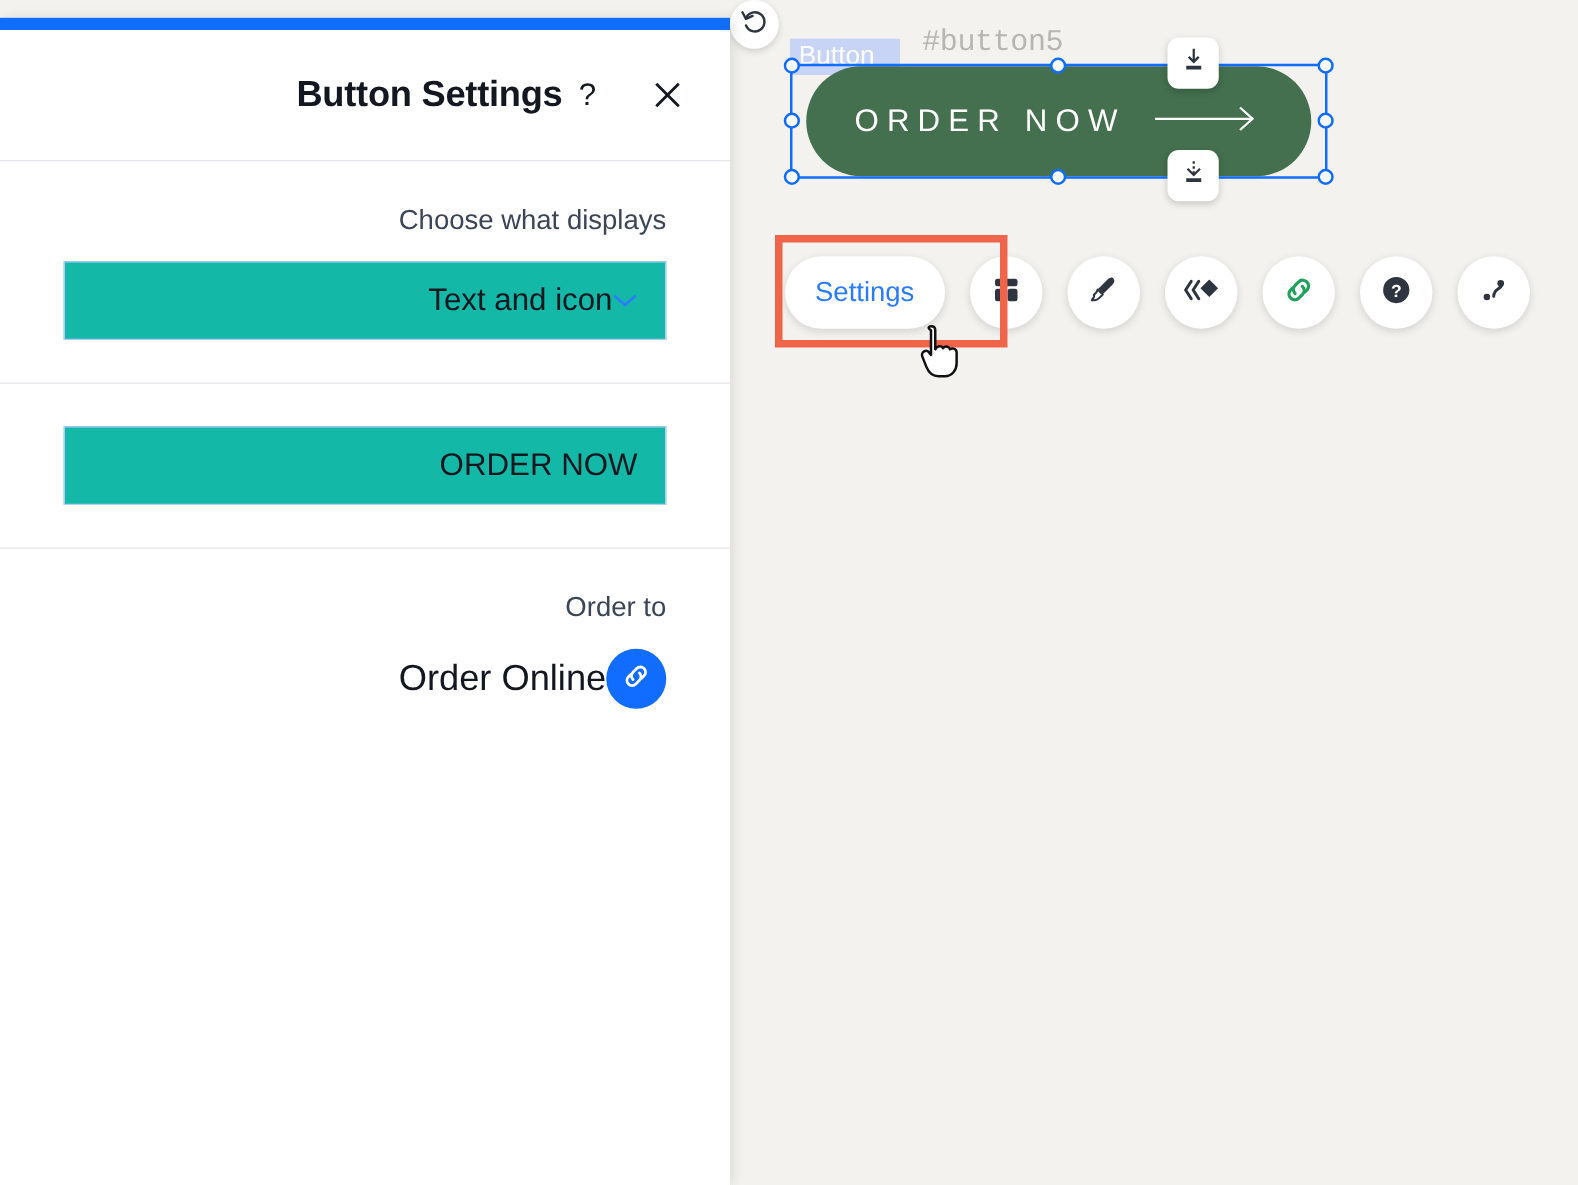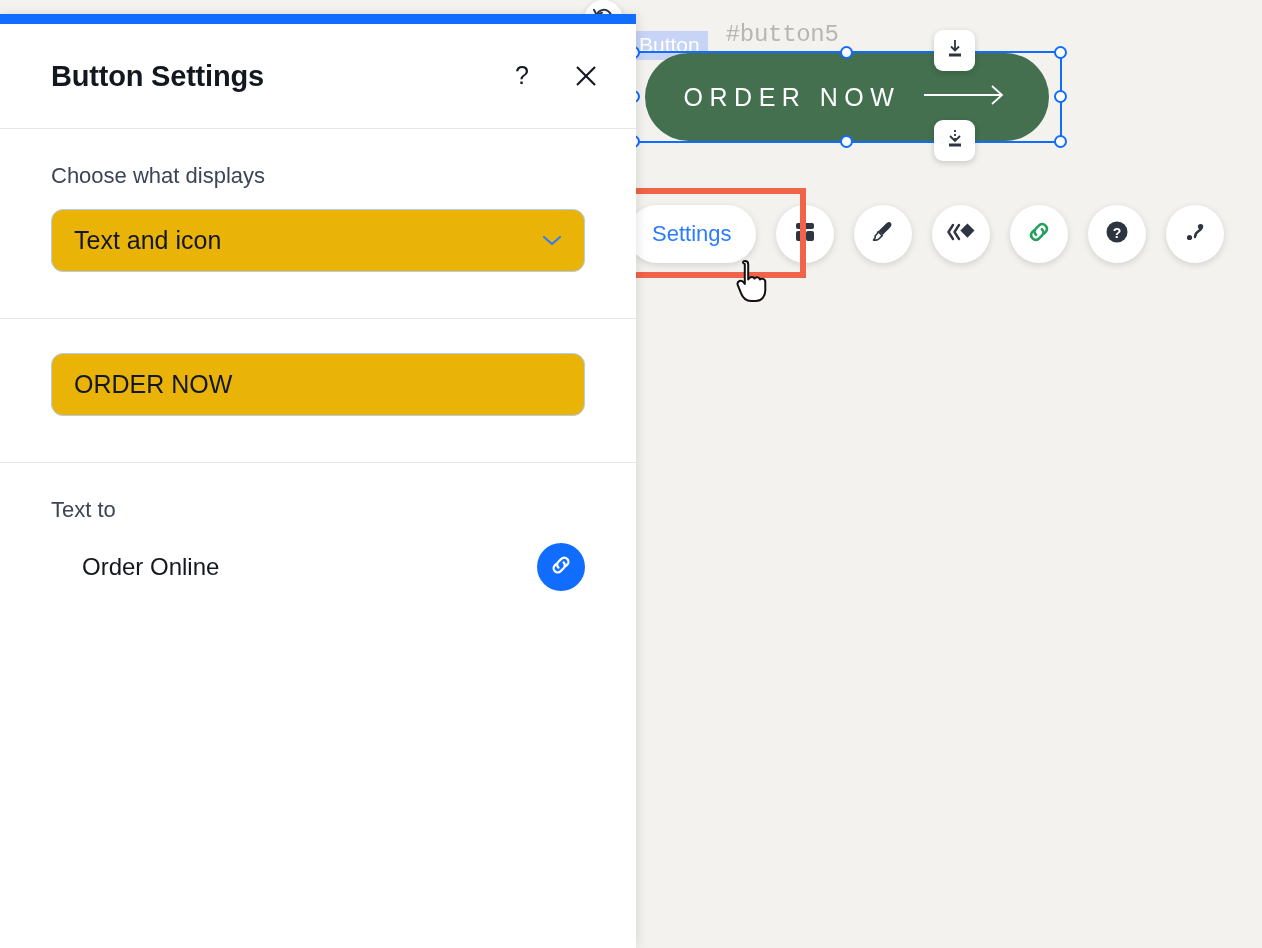--- a/index.html
+++ b/index.html
@@ -24,21 +24,21 @@
     position: absolute;
     left: 632px; top: 20px;
     height: 28px;
     display: flex; align-items: center;
     font-size: 21px;
     white-space: nowrap;
   }
   #elem-label .chip {
     background: #c7d4f5;
     color: #ffffff;
-    padding: 2px 8px 3px 7px;
+    padding: 2px 20px 3px 7px;
     font-size: 21px;
     line-height: 24px;
     font-family: "Liberation Sans", sans-serif;
     margin-top: 22px;
   }
   #elem-label .idtext {
     color: #b6b6b2;
     margin-left: 18px;
     font-family: "Liberation Mono", monospace;
     font-size: 24px;
@@ -152,24 +152,25 @@
   #cursor {
     position: absolute;
     left: 733px; top: 258px;
     width: 40px; height: 50px;
   }
 
   
   #panel {
     position: absolute;
     left: 0; top: 14px;
-    width: 636px; height: 934px;
+    width: 584px; height: 934px;
     background: #ffffff;
     box-shadow: 2px 0 10px rgba(0,0,0,0.10);
     overflow: hidden;
+    text-align: right;
   }
   #panel-topbar {
     height: 10px;
     background: #116dff;
     width: 100%;
   }
   #panel-header {
     height: 105px;
     display: flex;
     align-items: center;
@@ -186,39 +187,39 @@
     font-family: "Liberation Sans", sans-serif;
   }
   .hdr-icon {
     width: 40px; height: 40px;
     display: flex; align-items: center; justify-content: center;
     color: #131720;
   }
   #help-icon-btn { margin-right: 24px; font-size: 28px; }
 
   .section {
-    padding: 34px 51px 46px 51px;
+    padding: 34px 51px 34px 51px;
     border-bottom: 1px solid #e5e7ec;
   }
   .section:last-child { border-bottom: none; }
   .sec-label {
     font-size: 22px;
     color: #3b4557;
     margin-bottom: 20px;
     font-family: "Liberation Sans", sans-serif;
   }
 
   .field {
     height: 63px;
     border: 1px solid #aecbfa;
-    border-radius: 12px;
+    border-radius: 0;
     display: flex;
     align-items: center;
     padding: 0 22px 0 22px;
-    background: #eab308;
+    background: #14b8a6;
   }
   .field .fval {
     flex: 1;
     font-size: 25px;
     color: #131720;
     font-family: "Liberation Sans", sans-serif;
   }
   .field .chev { color: #2b7bff; display: flex; }
 
   #icon-section .icon-row {
@@ -239,21 +240,21 @@
     display: flex; align-items: center; justify-content: center;
     margin-left: 10px;
   }
 
   #links-section .link-row {
     display: flex;
     align-items: center;
   }
   #links-section .link-value {
     flex: 1;
-    font-size: 24px;
+    font-size: 29px;
     color: #131720;
     font-family: "Liberation Sans", sans-serif;
     margin-left: 31px;
   }
   #link-edit-btn {
     width: 48px; height: 48px;
     border-radius: 50%;
     background: #116dff;
     display: flex; align-items: center; justify-content: center;
   }
@@ -422,21 +423,21 @@
   </div>
 
   <div class="section">
     <div class="field">
       <span class="fval">ORDER NOW</span>
     </div>
   </div>
 
 
   <div class="section" id="links-section">
-    <div class="sec-label">Text to</div>
+    <div class="sec-label">Order to</div>
     <div class="link-row">
       <span class="link-value">Order Online</span>
       <div id="link-edit-btn">
         <span>
           <svg width="26" height="26" viewBox="0 0 24 24">
             <path d="M9.6 14.4a3.8 3.8 0 0 1 0-5.4l2.7-2.7a3.8 3.8 0 0 1 5.4 5.4l-1.5 1.5" fill="none" stroke="#ffffff" stroke-width="2.1" stroke-linecap="round"></path>
             <path d="M14.4 9.6a3.8 3.8 0 0 1 0 5.4l-2.7 2.7a3.8 3.8 0 0 1-5.4-5.4l1.5-1.5" fill="none" stroke="#ffffff" stroke-width="2.1" stroke-linecap="round"></path>
           </svg>
         </span>
       </div>

